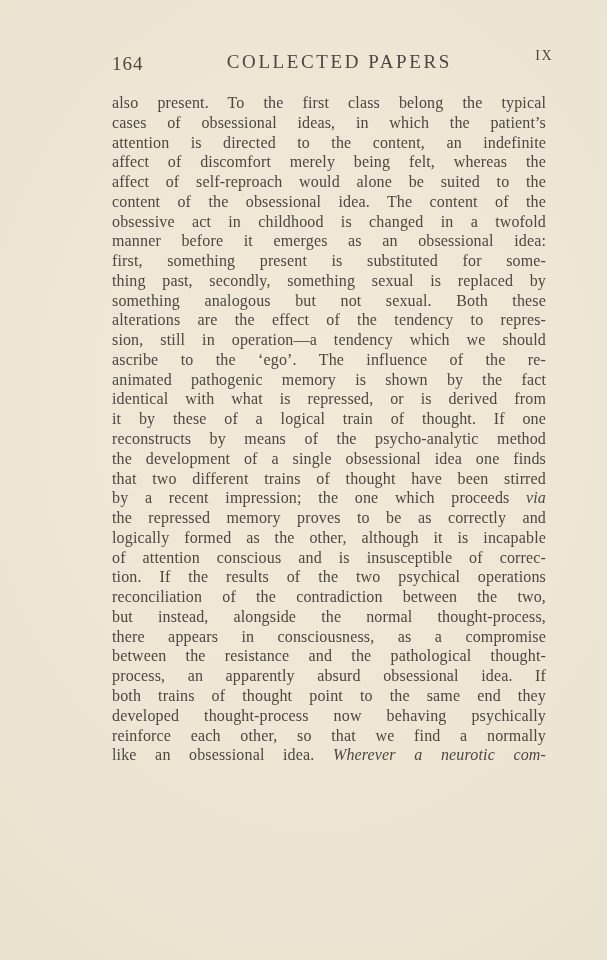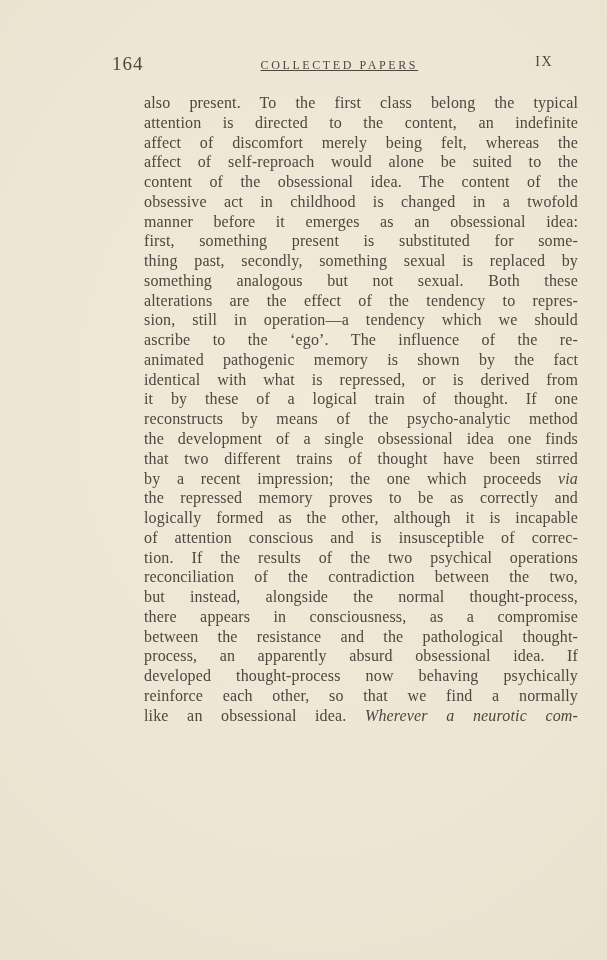--- a/index.html
+++ b/index.html
@@ -13,47 +13,45 @@
         #f1ead9 0%, #ece5d3 48%, #e7e0cb 75%, #ded5bf 100%);
     font-family: "Liberation Serif", "DejaVu Serif", serif;
     color: #4c4840;
   }
   .running-header {
     position: absolute;
     left: 112px;
     top: 53px;
     width: 441px;
     display: flex;
-    align-items: flex-end;
+    align-items: flex-start;
   }
   .page-number {
     font-size: 19px;
     letter-spacing: 1px;
   }
   .header-title {
     flex: 1;
     text-align: center;
-    font-size: 12px;
+    font-size: 19px;
     letter-spacing: 2.6px;
     transform: translateY(-2px);
     white-space: nowrap;
-    text-decoration: underline;
   }
   .section-number {
     font-size: 14px;
     letter-spacing: 1.5px;
     transform: translateY(-5px);
   }
   .text-block {
     position: absolute;
     left: 112px;
     top: 93px;
     width: 434px;
     font-size: 16px;
-    margin-left: 32px;
   }
   .line {
     text-align: justify;
     text-align-last: justify;
     -moz-text-align-last: justify;
     height: 19.78px;
     line-height: 19.78px;
     letter-spacing: 0.15px;
     overflow: hidden;
   }
@@ -63,20 +61,21 @@
 <body>
 
 <div class="page" style="color: rgb(76, 72, 64);">
   <div class="running-header">
     <span class="page-number">164</span>
     <span class="header-title">COLLECTED PAPERS</span>
     <span class="section-number">IX</span>
   </div>
   <div class="text-block">
       <div class="line"><span>also present. To the first class belong the typical</span></div>
+      <div class="line"><span>cases of obsessional ideas, in which the patient’s</span></div>
       <div class="line"><span>attention is directed to the content, an indefinite</span></div>
       <div class="line"><span>affect of discomfort merely being felt, whereas the</span></div>
       <div class="line"><span>affect of self-reproach would alone be suited to the</span></div>
       <div class="line"><span>content of the obsessional idea. The content of the</span></div>
       <div class="line"><span>obsessive act in childhood is changed in a twofold</span></div>
       <div class="line"><span>manner before it emerges as an obsessional idea:</span></div>
       <div class="line"><span>first, something present is substituted for some-</span></div>
       <div class="line"><span>thing past, secondly, something sexual is replaced by</span></div>
       <div class="line"><span>something analogous but not sexual. Both these</span></div>
       <div class="line"><span>alterations are the effect of the tendency to repres-</span></div>
@@ -91,17 +90,18 @@
       <div class="line"><span>by a recent impression; the one which proceeds </span><span class="italic">via</span></div>
       <div class="line"><span>the repressed memory proves to be as correctly and</span></div>
       <div class="line"><span>logically formed as the other, although it is incapable</span></div>
       <div class="line"><span>of attention conscious and is insusceptible of correc-</span></div>
       <div class="line"><span>tion. If the results of the two psychical operations</span></div>
       <div class="line"><span>reconciliation of the contradiction between the two,</span></div>
       <div class="line"><span>but instead, alongside the normal thought-process,</span></div>
       <div class="line"><span>there appears in consciousness, as a compromise</span></div>
       <div class="line"><span>between the resistance and the pathological thought-</span></div>
       <div class="line"><span>process, an apparently absurd obsessional idea. If</span></div>
+      <div class="line"><span>both trains of thought point to the same end they</span></div>
       <div class="line"><span>developed thought-process now behaving psychically</span></div>
       <div class="line"><span>reinforce each other, so that we find a normally</span></div>
       <div class="line"><span>like an obsessional idea. </span><span class="italic">Wherever a neurotic com-</span></div>
     </div>
 </div>
 
 </body></html>

